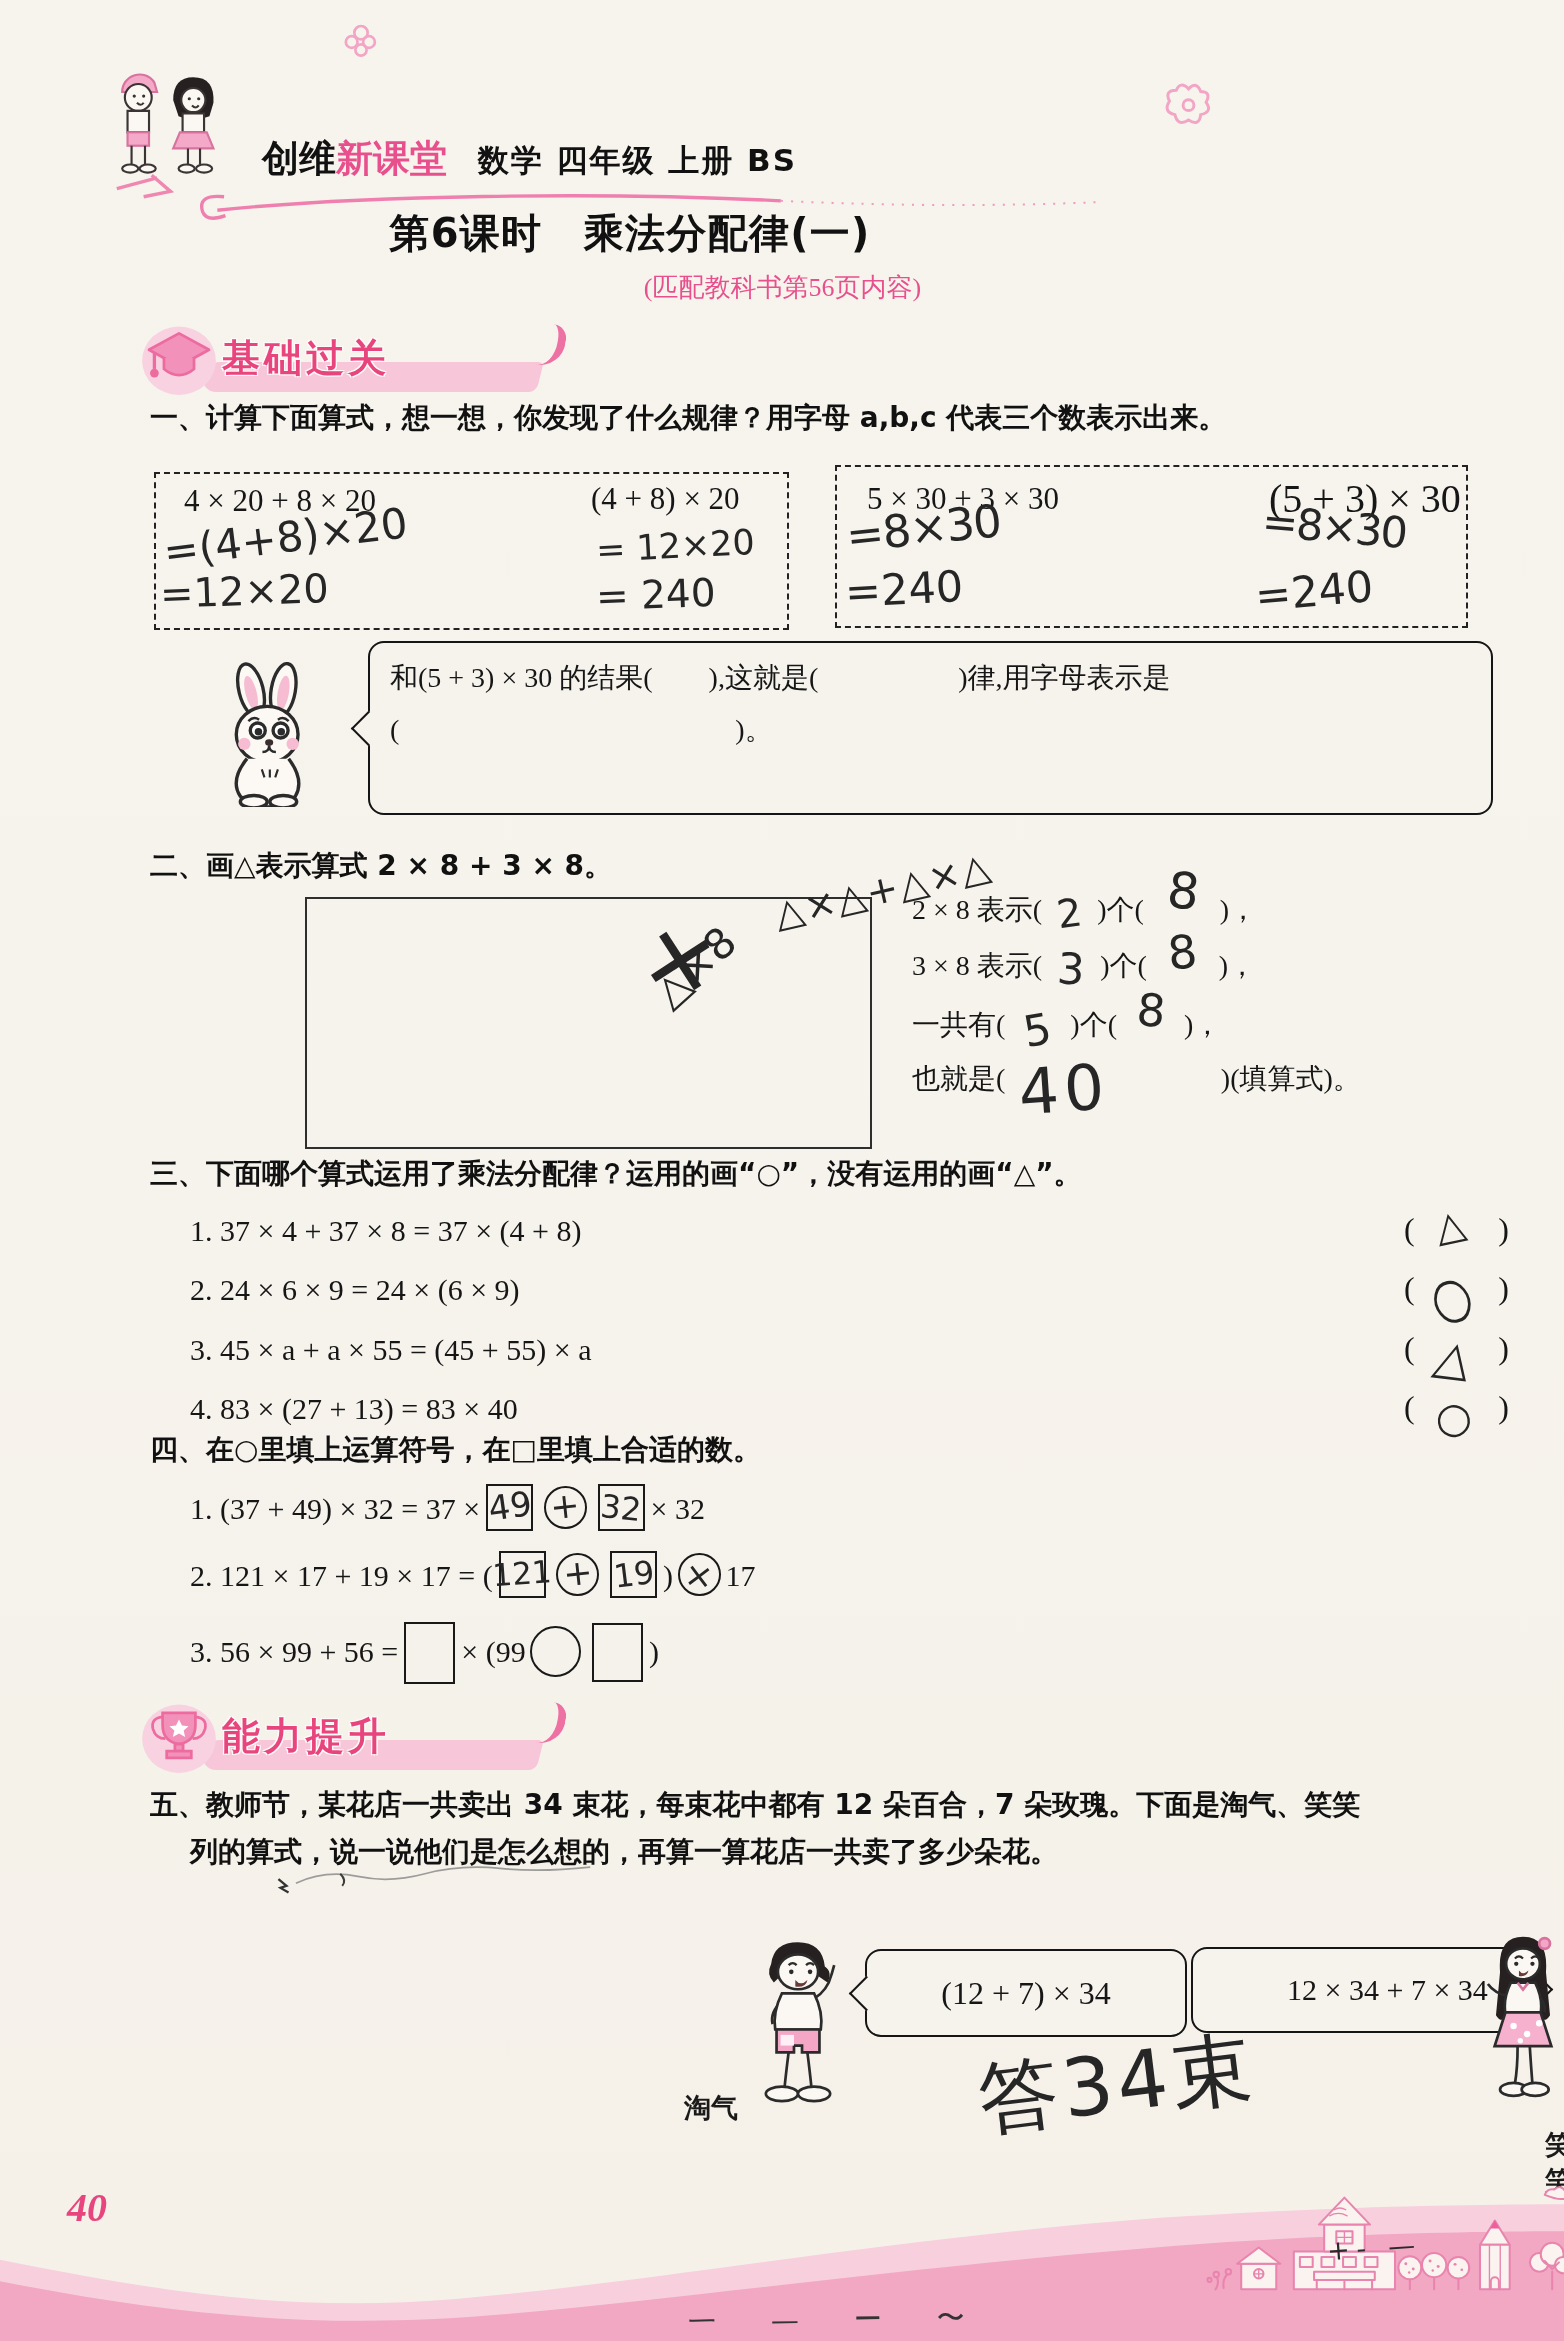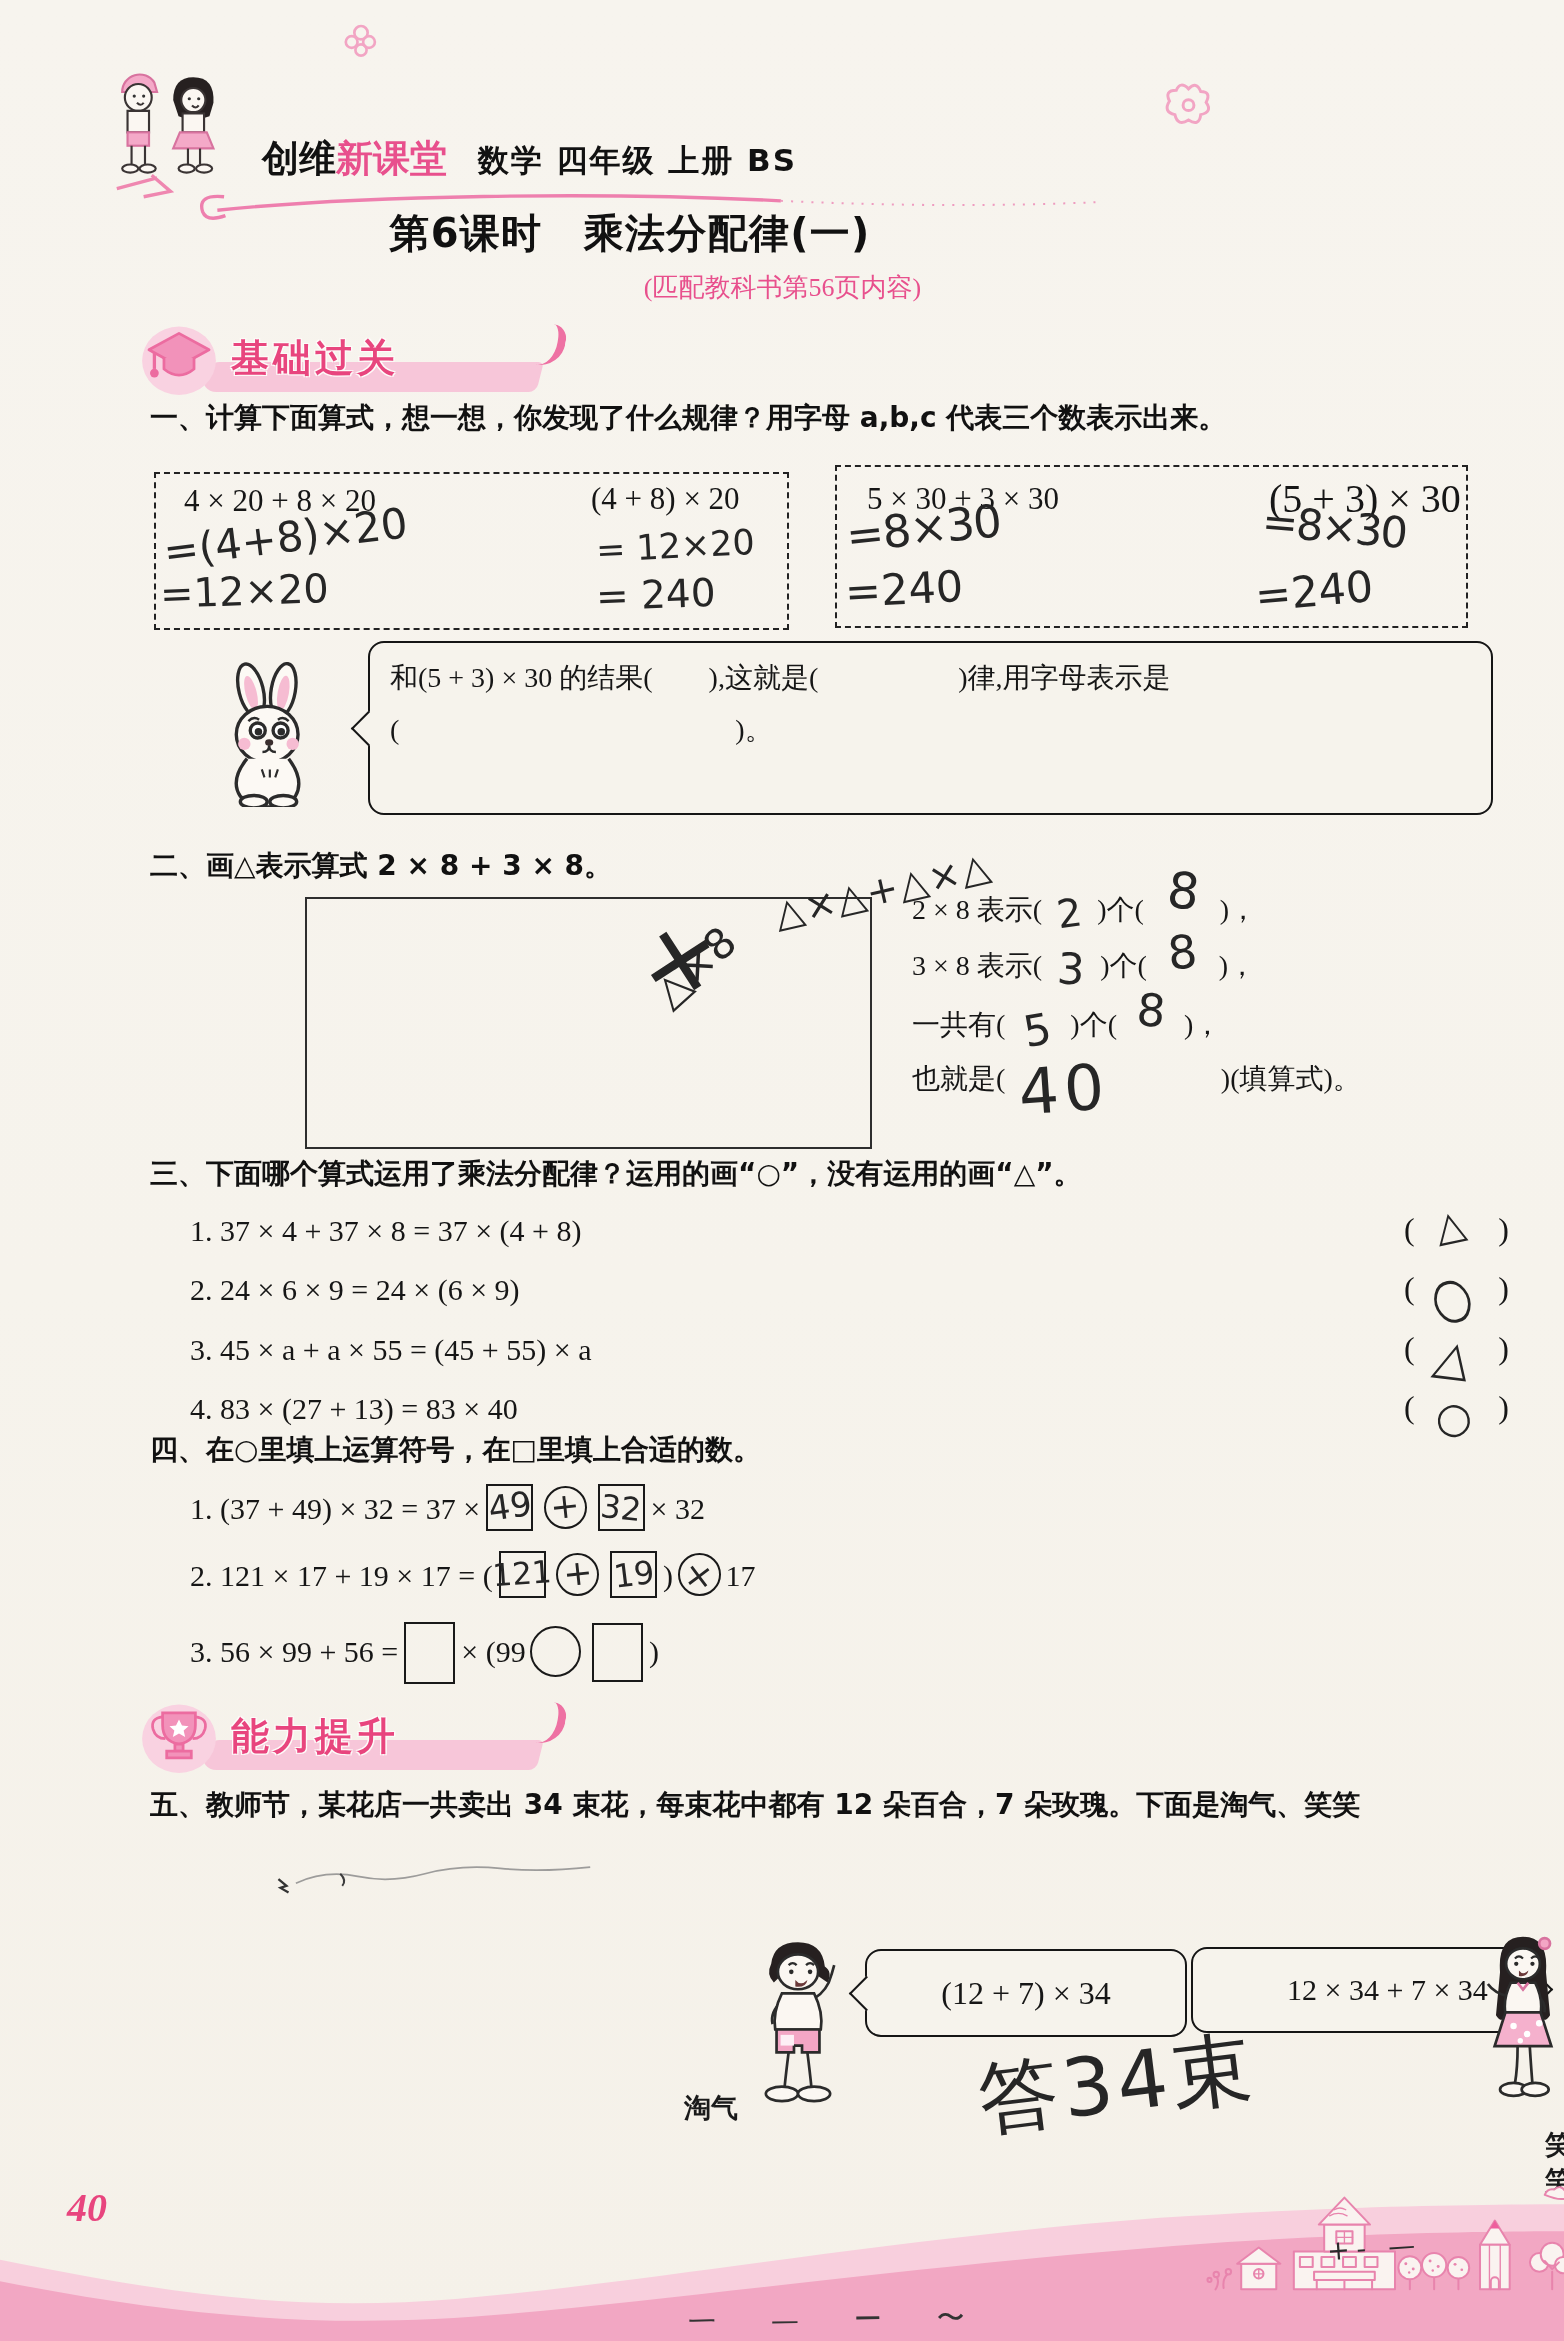--- a/index.html
+++ b/index.html
@@ -14,21 +14,21 @@
   .abs{position:absolute;}
   .printed{font-family:"Liberation Serif","DejaVu Serif",serif;color:#161616;}
   .bold-cn{font-family:"DejaVu Sans","Liberation Sans",sans-serif;font-weight:700;color:#111;}
   .hw{font-family:"DejaVu Sans","Liberation Sans",sans-serif;color:#262626;display:inline-block;white-space:nowrap;line-height:1;}
   .dashed-box{border:2.7px dashed #222;}
   .solid-box{border:2px solid #2e2e2e;}
   .bubble{background:#f6f3ec;border:2.7px solid #151515;border-radius:16px;}
   .tail-left{position:absolute;width:23px;height:23px;background:#f6f3ec;border-left:2.7px solid #151515;border-bottom:2.7px solid #151515;transform:rotate(45deg);}
   .tail-right{position:absolute;width:23px;height:23px;background:#f6f3ec;border-right:2.7px solid #151515;border-top:2.7px solid #151515;transform:rotate(45deg);}
   .badge{position:absolute;display:flex;align-items:center;height:84px;}
-  .badge-label{position:relative;z-index:2;font-family:"DejaVu Sans","Liberation Sans",sans-serif;font-weight:800;font-size:38px;color:#e8457e;letter-spacing:4px;margin-left:11px;
+  .badge-label{position:relative;z-index:2;font-family:"DejaVu Sans","Liberation Sans",sans-serif;font-weight:800;font-size:38px;color:#e8457e;letter-spacing:4px;margin-left:2px;
     text-shadow:1.3px 1.3px 0 #fdfbf9,-1.3px 1.3px 0 #fdfbf9,1.3px -1.3px 0 #fdfbf9,-1.3px -1.3px 0 #fdfbf9;}
   .badge-swoosh{position:absolute;left:65px;top:46px;width:337px;height:30px;background:#f7c6d9;border-radius:30px 12px 17.5px 40px;transform:skewX(-14deg);z-index:1;}
   .badge-comma{position:absolute;left:401px;top:8px;width:17.5px;height:43px;border-right:8.8px solid #ee71a3;border-radius:0 30px 54px 0;transform:rotate(9deg);z-index:2;}
   .prompt{font-size:28px;line-height:1.35;}
   .q3-item{position:absolute;left:0;width:1356px;height:59px;font-size:30px;}
   .q3-ans{position:absolute;left:1214px;top:-2.7px;width:105px;display:flex;justify-content:space-between;font-size:32px;}
   .q3-mark{position:absolute;}
   .q4-item{position:absolute;left:0;width:1356px;font-size:30px;white-space:nowrap;}
   .fill-box{display:inline-block;width:43px;height:43px;border:2.7px solid #191919;vertical-align:-12px;margin:0 6px;position:relative;background:transparent;}
   .fill-circle{display:inline-block;width:39px;height:39px;border:2.7px solid #191919;border-radius:50%;vertical-align:-10px;margin:0 4.7px;position:relative;}
@@ -242,20 +242,21 @@
       <path d="M18,13 h24 v9 q0,12 -12,14 q-12,-2 -12,-14 z" fill="#f292ba" stroke="#ec6ca0" stroke-width="2"></path>
       <path d="M18,16 q-9,1 -7,9 q2,7 9,7 M42,16 q9,1 7,9 q-2,7 -9,7" fill="none" stroke="#ec6ca0" stroke-width="2"></path>
       <path d="M30,18 l2.2,4.4 4.8,.4 -3.6,3.2 1.1,4.7 -4.5,-2.5 -4.5,2.5 1.1,-4.7 -3.6,-3.2 4.8,-.4 z" fill="#fff"></path>
       <path d="M27,36 h6 v5 h-6 z" fill="#f292ba" stroke="#ec6ca0" stroke-width="2"></path>
       <path d="M21,41 h18 v5 h-18 z" fill="#f292ba" stroke="#ec6ca0" stroke-width="2"></path>
     </svg>
     <span class="badge-label">能力提升</span>
   </div>
 
   <div class="abs bold-cn prompt" style="left:150px;top:1786px;width:1342px;">五、教师节，某花店一共卖出 34 束花，每束花中都有 12 朵百合，7 朵玫瑰。下面是淘气、笑笑</div>
+  <div class="abs bold-cn prompt" style="left:190px;top:1833px;width:1282px;">列的算式，说一说他们是怎么想的，再算一算花店一共卖了多少朵花。</div>
 
   <svg class="abs" style="left:275px;top:1859px;width:324px;height:43px;" viewBox="0 0 480 64">
     <path d="M4,30 l12,10 -9,3 12,7" fill="none" stroke="#333" stroke-width="3.4"></path>
     <path d="M30,36 q44,-20 92,-10 t100,-4 t112,-8 t134,-2" fill="none" stroke="#8d8d8d" stroke-width="2.6" opacity=".85"></path>
     <path d="M96,22 q10,10 3,18" fill="none" stroke="#3c3c3c" stroke-width="3"></path>
   </svg>
 
   <svg class="abs" style="left:739px;top:1937px;width:118px;height:185px;" viewBox="0 0 88 138">
     <g stroke="#2b2b2b" stroke-width="2" fill="#fbf7f2">
       <path d="M24,20 Q26,4 44,4 Q62,4 64,22 Q70,26 66,34 L59,29 Q48,34 30,30 L26,34 Q20,28 24,20 Z" fill="#262020" stroke="none"></path>

